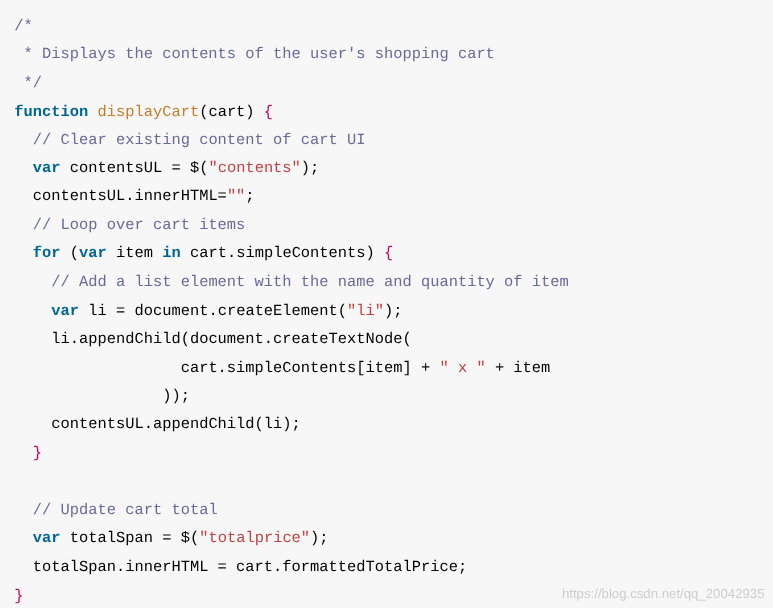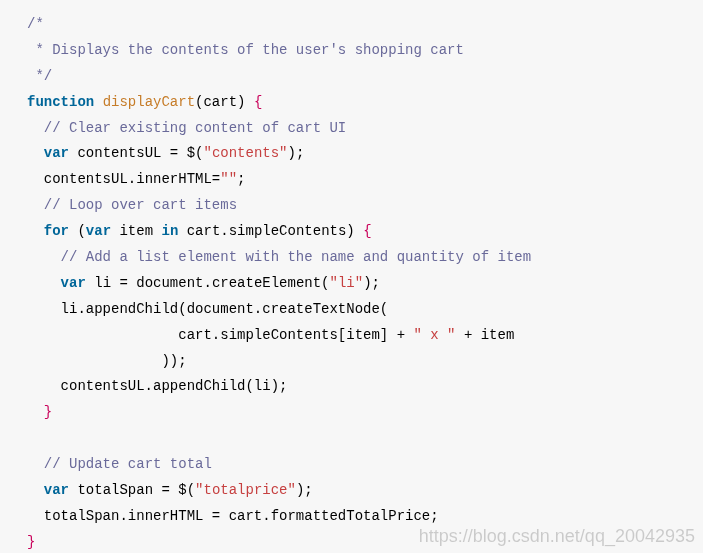--- a/index.html
+++ b/index.html
@@ -11,21 +11,21 @@
     font-family: "Courier New", Courier, monospace;
     font-size: 14px;
     width: 703px;
     height: 553px;
     box-sizing: border-box;
     overflow: hidden;
     position: relative;
   }
   .code-block {
     background: #f7f7f7;
-    padding: 12px 27px;
+    padding: 12px 13px;
     box-sizing: border-box;
     width: 100%;
     height: 100%;
     line-height: 1.85;
     color: #000;
   }
   pre {
     margin: 0;
     white-space: pre;
     font-family: "Courier New", Courier, monospace;
@@ -35,21 +35,21 @@
   .fn { color: #c67c28; }  
   .s  { color: #c64040; }  
   .p  { color: #000; }     
   .id { color: #000; }     
   .br { color: #c9005a; }  
   .watermark {
     position: absolute;
     bottom: 6px;
     right: 8px;
     font-family: Arial, sans-serif;
-    font-size: 18px;
+    font-size: 12px;
     color: rgba(0,0,0,0.18);
     pointer-events: none;
   }
 </style>
 </head>
 <body>
 
 <div class="code-block">
 <pre><span class="c">/*</span>
 <span class="c"> * Displays the contents of the user's shopping cart</span>

